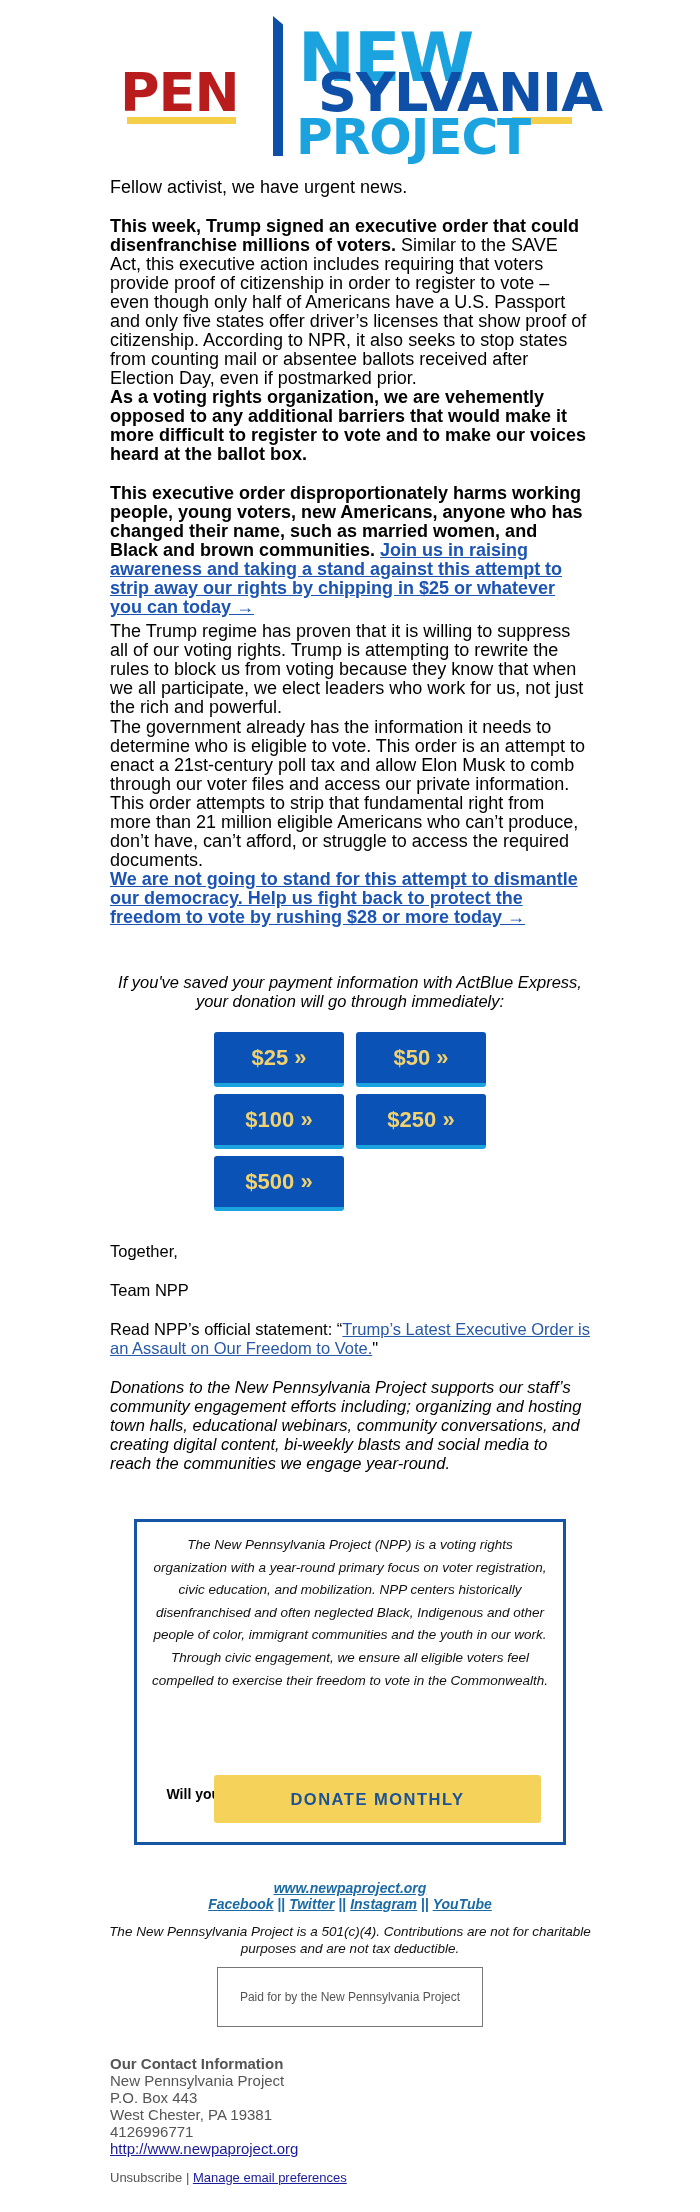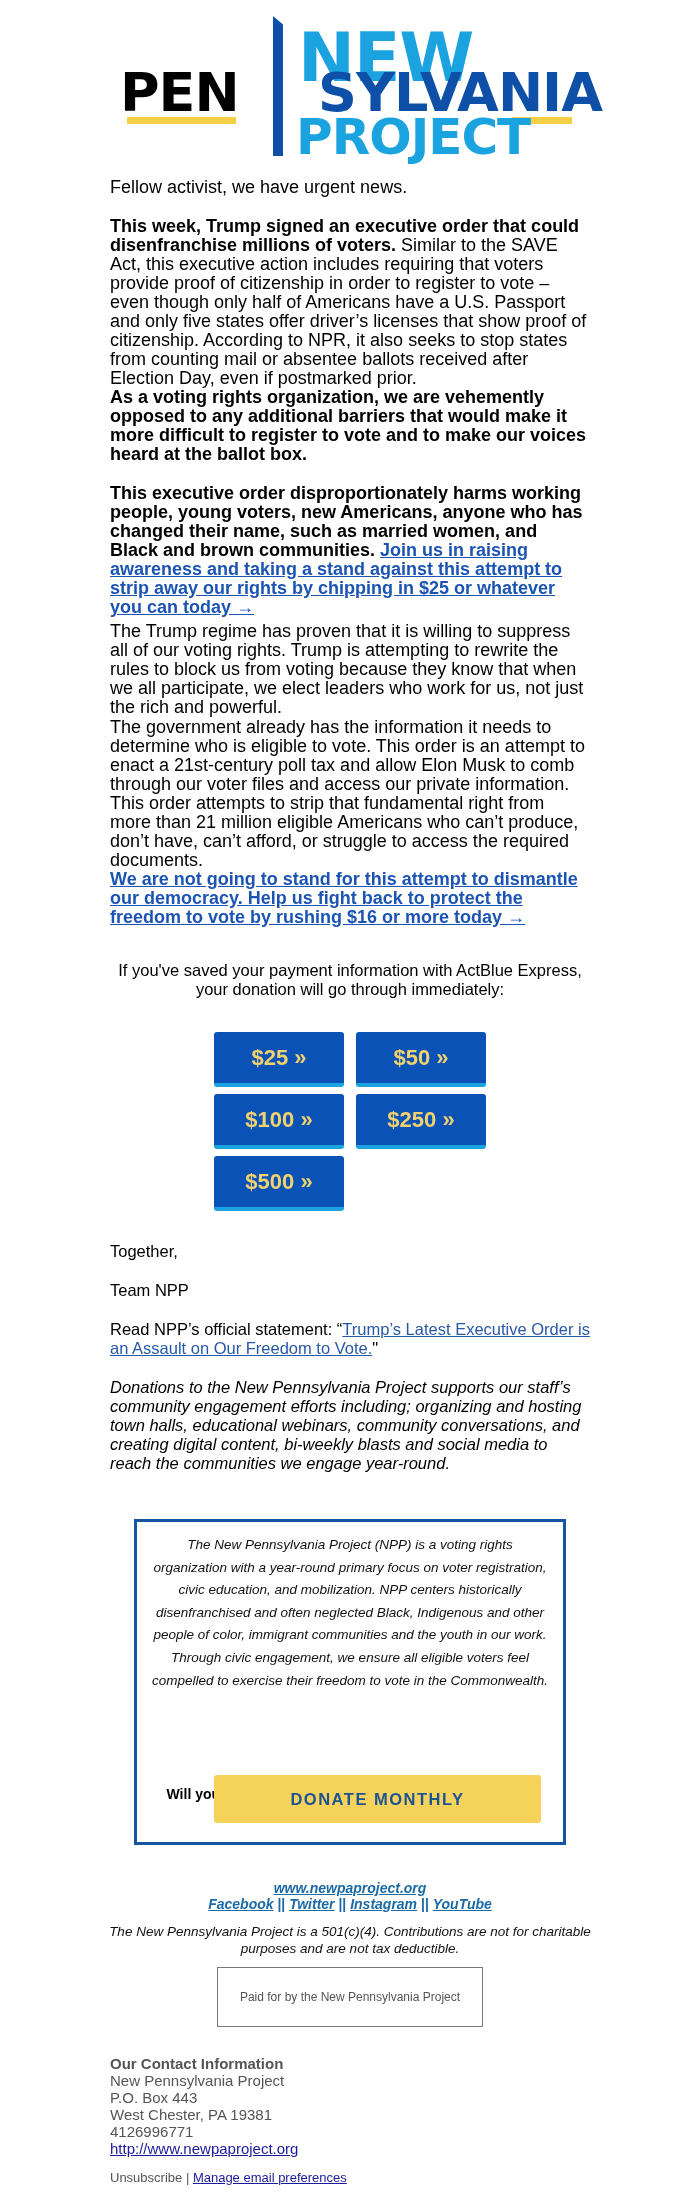--- a/index.html
+++ b/index.html
@@ -3,32 +3,32 @@
 <meta charset="utf-8">
 <style>
   * { box-sizing: border-box; margin: 0; padding: 0; }
   html, body { background: #ffffff; }
   body { width: 700px; height: 2212px; position: relative; font-family: "Liberation Sans", sans-serif; color: #000; overflow: hidden; }
 
   
   .logo { position: absolute; left: 100px; top: 0; width: 500px; height: 170px; }
   .logo .w { position: absolute; font-family: "DejaVu Sans", sans-serif; font-weight: bold; letter-spacing: -1px; line-height: 1; }
   .logo .new { left: 198px; top: 24px; font-size: 68px; color: #1ba3e0; }
-  .logo .penn { left: 20px; top: 66px; font-size: 54px; color: #000000; }
+  .logo .penn { left: 20px; top: 66px; font-size: 54px; color: #b91c1c; }
   .logo .sylv { left: 190px; top: 66px; font-size: 54px; color: #0e4fa8; margin-left: 28px; }
   .logo .proj { left: 196px; top: 112px; font-size: 50px; color: #1ba3e0; }
   .logo .bar-l { position: absolute; left: 27px; top: 117px; width: 109px; height: 7px; background: #f6cf48; }
   .logo .bar-r { position: absolute; left: 412px; top: 117px; width: 60px; height: 7px; background: #f6cf48; }
   .logo .stem { position: absolute; left: 173px; top: 16px; width: 10px; height: 140px; background: #0e4fa8; clip-path: polygon(0 0, 100% 6%, 100% 100%, 0 100%); }
 
   
   .content { position: absolute; left: 110px; width: 480px; font-size: 18px; line-height: 19px; }
   .b { font-weight: bold; }
   .bold-link { font-weight: bold; color: #1c54b4; text-decoration: underline; }
-  .italic-center { position: absolute; left: 100px; width: 500px; text-align: center; font-size: 16.5px; line-height: 19px; }
+  .italic-center { position: absolute; left: 100px; width: 500px; text-align: center; font-style: italic; font-size: 16.5px; line-height: 19px; margin-top: 12px; }
 
   
   .donate-grid { position: absolute; left: 214px; top: 1032px; width: 272px; display: grid; grid-template-columns: 130px 130px; column-gap: 12px; row-gap: 7px; }
   .donate-btn { height: 55px; background: #0a52b5; border-radius: 3px; border-bottom: 4px solid #1ba3e0; display: flex; align-items: center; justify-content: center; color: #f1d26e; font-family: Liberation Sans, sans-serif; font-weight: bold; font-size: 22px; cursor: pointer; }
 
   
   .sign { position: absolute; left: 110px; width: 480px; font-size: 16.5px; line-height: 19px; }
   .sign .link { color: #2858a8; text-decoration: underline; }
 
   
@@ -73,21 +73,21 @@
 
 <p class="content" style="top:484px;">
   <span class="b">This executive order disproportionately harms working people, young voters, new Americans, anyone who has changed their name, such as married women, and Black and brown communities. </span><a class="bold-link" href="#">Join us in raising awareness and taking a stand against this attempt to strip away our rights by chipping in $25 or whatever you can today →</a>
 </p>
 
 <p class="content" style="top:622px;">The Trump regime has proven that it is willing to suppress all of our voting rights. Trump is attempting to rewrite the rules to block us from voting because they know that when we all participate, we elect leaders who work for us, not just the rich and powerful.</p>
 
 <p class="content" style="top:718px;">The government already has the information it needs to determine who is eligible to vote. This order is an attempt to enact a 21st-century poll tax and allow Elon Musk to comb through our voter files and access our private information. This order attempts to strip that fundamental right from more than 21 million eligible Americans who can’t produce, don’t have, can’t afford, or struggle to access the required documents.</p>
 
 <p class="content" style="top:870px;">
-  <a class="bold-link" href="#">We are not going to stand for this attempt to dismantle our democracy. Help us fight back to protect the freedom to vote by rushing $16 or more today →</a>
+  <a class="bold-link" href="#">We are not going to stand for this attempt to dismantle our democracy. Help us fight back to protect the freedom to vote by rushing $28 or more today →</a>
 </p>
 
 <p class="italic-center" style="top:961px;">If you've saved your payment information with ActBlue Express, your donation will go through immediately:</p>
 
 <div class="donate-grid">
   <a class="donate-btn">$25 »</a>
   <a class="donate-btn">$50 »</a>
   <a class="donate-btn">$100 »</a>
   <a class="donate-btn">$250 »</a>
   <a class="donate-btn">$500 »</a>

